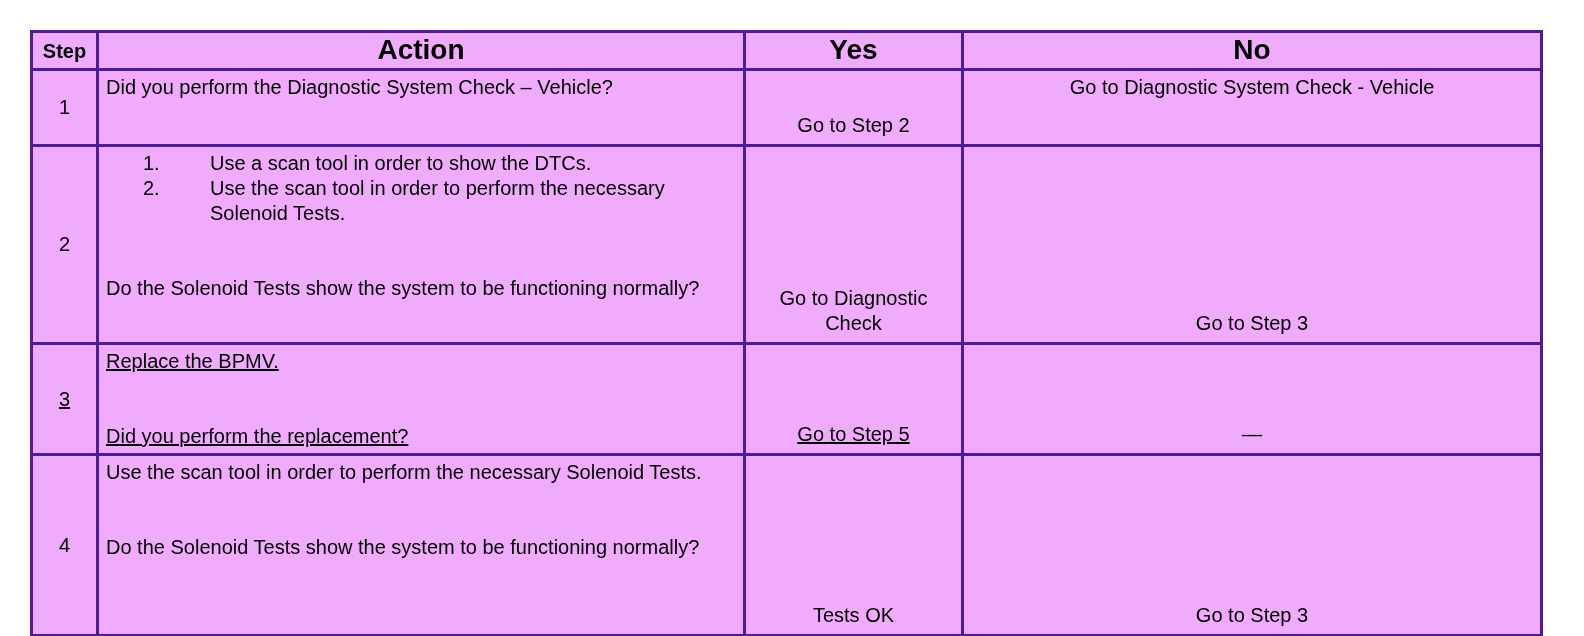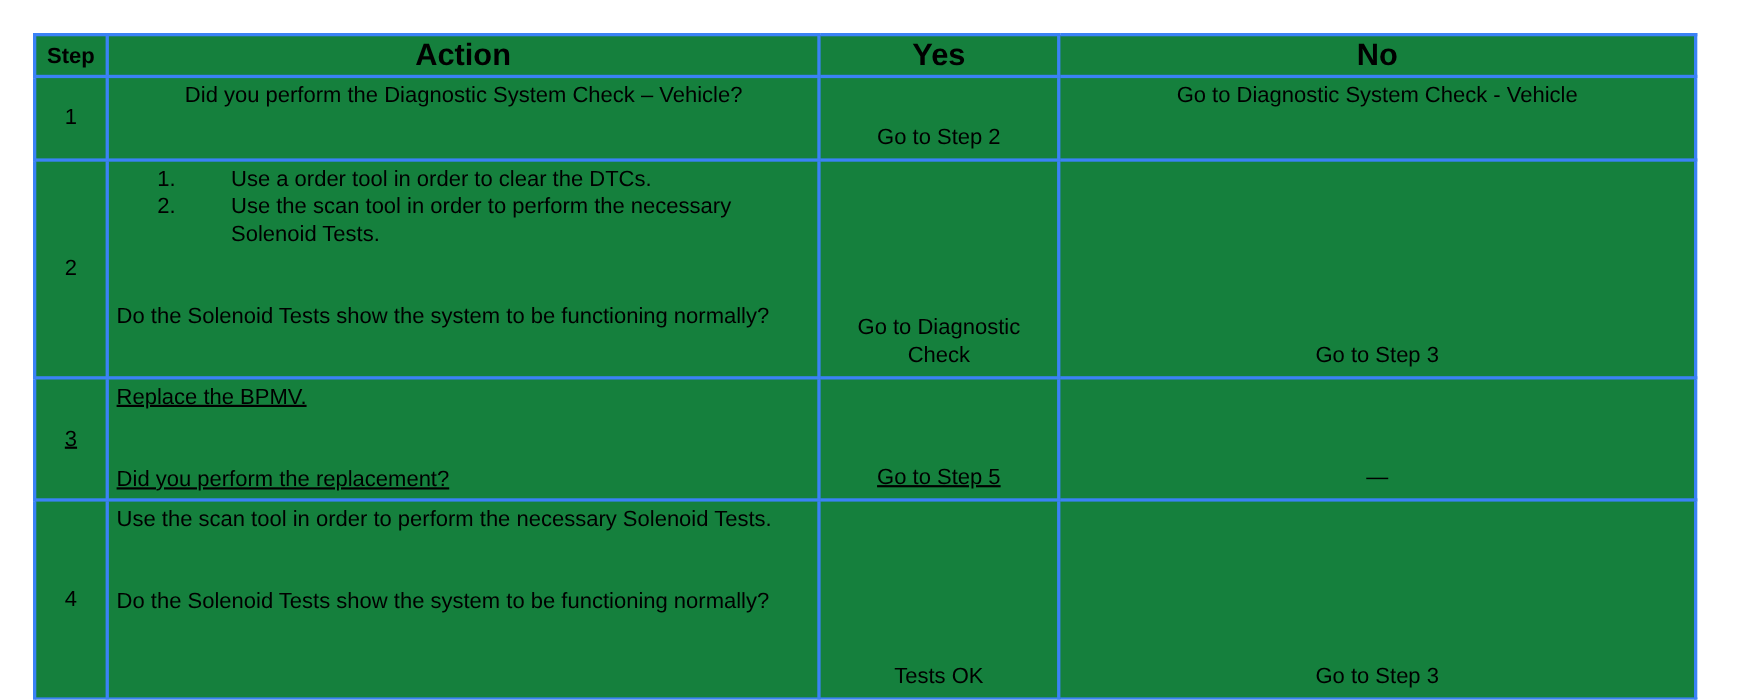--- a/index.html
+++ b/index.html
@@ -27,23 +27,23 @@
     left: 30px;
     top: 30px;
     width: 1510px;
     border-collapse: collapse;
     table-layout: fixed;
     background: #ffffff;
   }
 
   .diag-table td,
   .diag-table th {
-    border: 3px solid #3b82f6;
+    border: 3px solid #4c1d95;
     padding: 0;
-    background: #15803d;
+    background: #f0abfc;
   }
 
   
   col.c-step   { width: 66px; }
   col.c-action { width: 647px; }
   col.c-yes    { width: 218px; }
   col.c-no     { width: 579px; }
 
   
   .hdr th {
@@ -83,21 +83,21 @@
   }
 
   td.no-cell {
     text-align: center;
     padding: 4px 4px 6px 4px;
   }
   td.no-cell.valign-top    { vertical-align: top; }
   td.no-cell.valign-bottom { vertical-align: bottom; }
 
   
-  tr.r1 td { height: 63px; text-align: center; }
+  tr.r1 td { height: 63px; }
   tr.r2 td { height: 185px; }
   tr.r3 td { height:  97px; text-decoration: underline; }
   tr.r4 td { height: 168px; }
 
   .para { margin: 0; }
 
   .gap { height: 25px; }
 
   
   .num-list {
@@ -153,21 +153,21 @@
         <td class="yes-cell cell">Go to Step 2</td>
         <td class="no-cell cell valign-top">Go to Diagnostic System Check - Vehicle</td>
       </tr>
 
       <tr class="r2">
         <td class="step-cell cell">2</td>
         <td class="action-cell cell">
           <ol class="num-list">
             <li>
               <span class="num">1.</span>
-              <span>Use a order tool in order to clear the DTCs.</span>
+              <span>Use a scan tool in order to show the DTCs.</span>
             </li>
             <li>
               <span class="num">2.</span>
               <span>Use the scan tool in order to perform the necessary Solenoid Tests.</span>
             </li>
           </ol>
           <div class="gap"></div>
           <div class="gap"></div>
           <p class="para">Do the Solenoid Tests show the system to be functioning normally?</p>
         </td>

